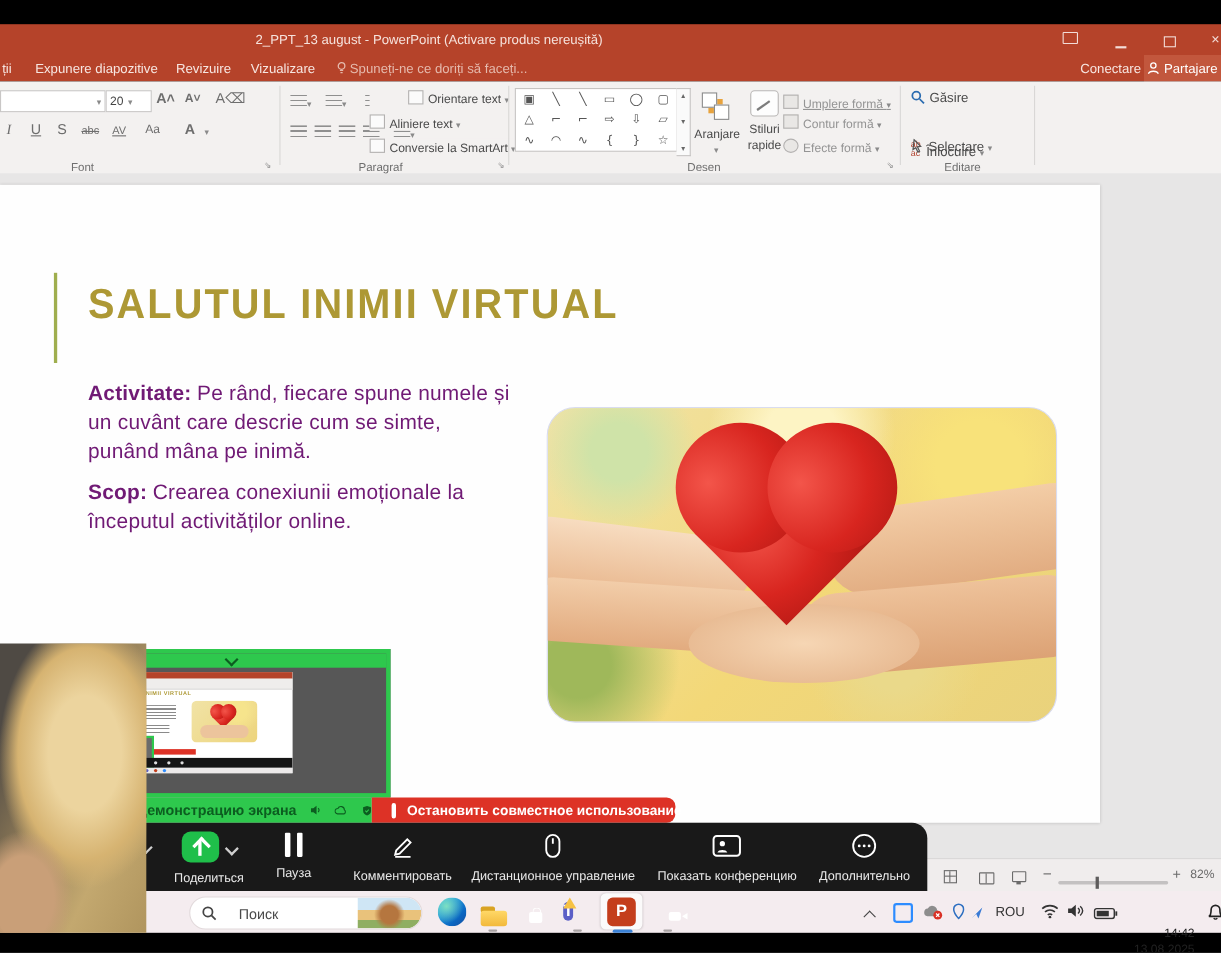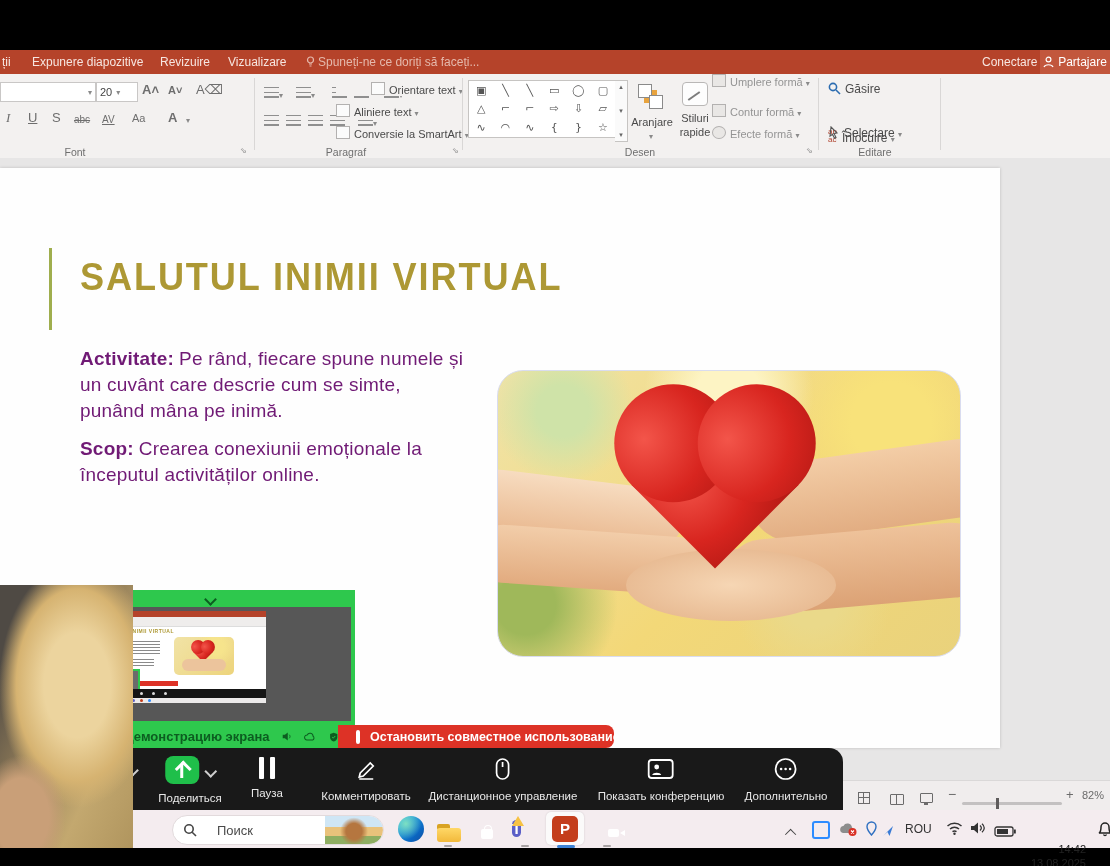--- a/index.html
+++ b/index.html
@@ -139,20 +139,27 @@
       radial-gradient(ellipse 95px 150px at 58% 38%,#ecd49e 0 35%,#d6b371 64%,rgba(214,179,113,0) 82%),
       linear-gradient(115deg,#4f4a44 0 14%,#8e7a57 42%,#c3a86f 72%,#b0955e);}
   .minicam{position:absolute;border-radius:2px;
     background:radial-gradient(ellipse at 45% 40%,#e8cfa0 0 40%,#c7a269 70%,#8a7248);}
 </style>
 </head>
 <body>
 
 <div class="screen">
 
+  <div class="abs titlebar">
+    <div class="abs wtitle">2_PPT_13 august - PowerPoint (Activare produs nereușită)</div>
+    <div class="abs winbtn" style="left:958px;"><span class="ico-ribopt"></span></div>
+    <div class="abs winbtn" style="left:1004px;top:12px;"><span class="ico-min"></span></div>
+    <div class="abs winbtn" style="left:1048px;top:9px;"><span class="ico-restore"></span></div>
+    <div class="abs winbtn" style="left:1090px;">×</div>
+  </div>
 
   <div class="abs tabrow">
     <span class="abs ptab" style="left:2px;">ții</span>
     <span class="abs ptab" style="left:32px;">Expunere diapozitive</span>
     <span class="abs ptab" style="left:160px;">Revizuire</span>
     <span class="abs ptab" style="left:228px;">Vizualizare</span>
     <span class="abs ptab tellme" style="left:306px;">
       <svg width="9" height="12" viewBox="0 0 9 12" style="vertical-align:-2px;margin-right:3px;">
           <circle cx="4.5" cy="4" r="3" fill="none" stroke="#e5b9ac" stroke-width="1.2"></circle>
           <path d="M3 8h3M3.5 10h2" stroke="#e5b9ac" stroke-width="1.2"></path>
@@ -238,21 +245,21 @@
     <div class="abs" style="left:636px;top:8px;width:30px;height:30px;">
       <span class="sq-or" style="left:8px;top:8px;"></span>
       <span class="sq-wh" style="left:2px;top:2px;"></span>
       <span class="sq-wh" style="left:13px;top:13px;"></span>
     </div>
     <div class="abs rlbl" style="left:626px;top:42px;width:52px;text-align:center;">Aranjare</div>
     <span class="abs dd" style="left:649px;top:58px;">▾</span>
     <div class="abs" style="left:682px;top:8px;"><span class="stiluri-ico" style="display:inline-block;"></span></div>
     <div class="abs rlbl" style="left:672px;top:38px;width:46px;text-align:center;">Stiluri</div>
     <div class="abs rlbl" style="left:672px;top:52px;width:46px;text-align:center;">rapide</div>
-    <span class="abs rlbl gray" style="left:712px;top:0;"><span class="ricon" style="background:#e9e7e5;"></span><span>Umplere formă</span> <span class="dd">▾</span></span>
+    <span class="abs rlbl gray" style="left:712px;top:12px;text-decoration:underline;"><span class="ricon" style="background:#e9e7e5;"></span><span>Umplere formă</span> <span class="dd">▾</span></span>
     <span class="abs rlbl gray" style="left:712px;top:30px;"><span class="ricon" style="background:#e9e7e5;"></span><span>Contur formă</span> <span class="dd">▾</span></span>
     <span class="abs rlbl gray" style="left:712px;top:52px;"><span class="ricon" style="background:#e9e7e5;border-radius:50%;"></span><span>Efecte formă</span> <span class="dd">▾</span></span>
     <div class="abs gl" style="left:610px;width:60px;">Desen</div>
     <span class="abs dd" style="left:806px;top:72px;">⇘</span>
     <div class="abs vsep" style="left:818px;"></div>
 
     <span class="abs rlbl" style="left:828px;top:8px;font-size:12px;">
       <svg width="13" height="13" viewBox="0 0 13 13" style="vertical-align:-2px;margin-right:4px;">
           <circle cx="5" cy="5" r="3.6" fill="none" stroke="#2b6cb0" stroke-width="1.6"></circle>
           <path d="M8 8l4 4" stroke="#2b6cb0" stroke-width="1.6"></path>

